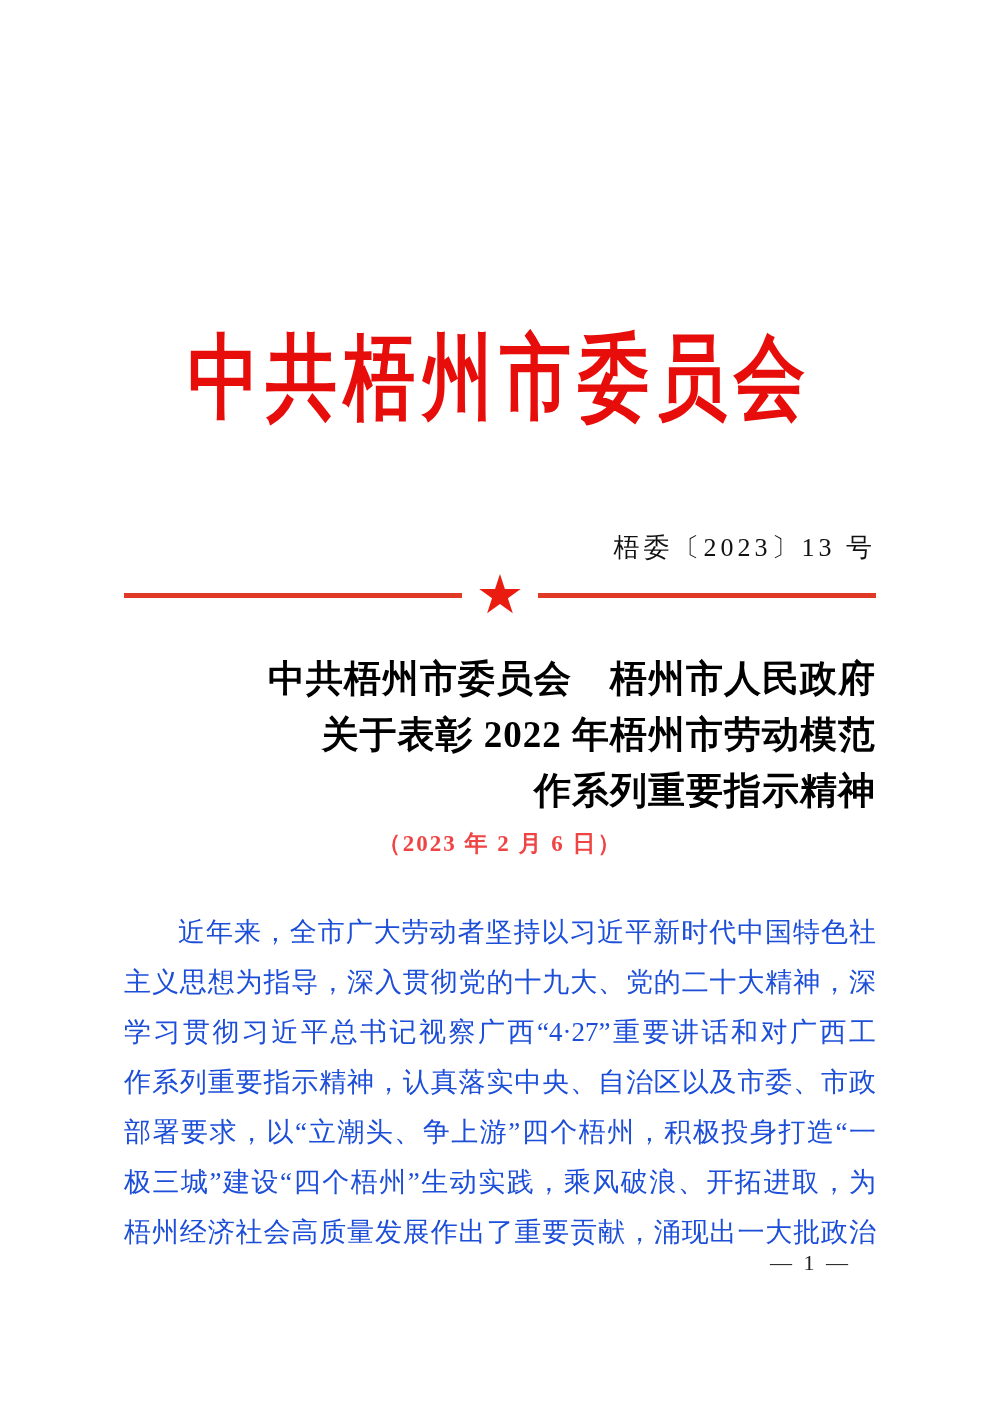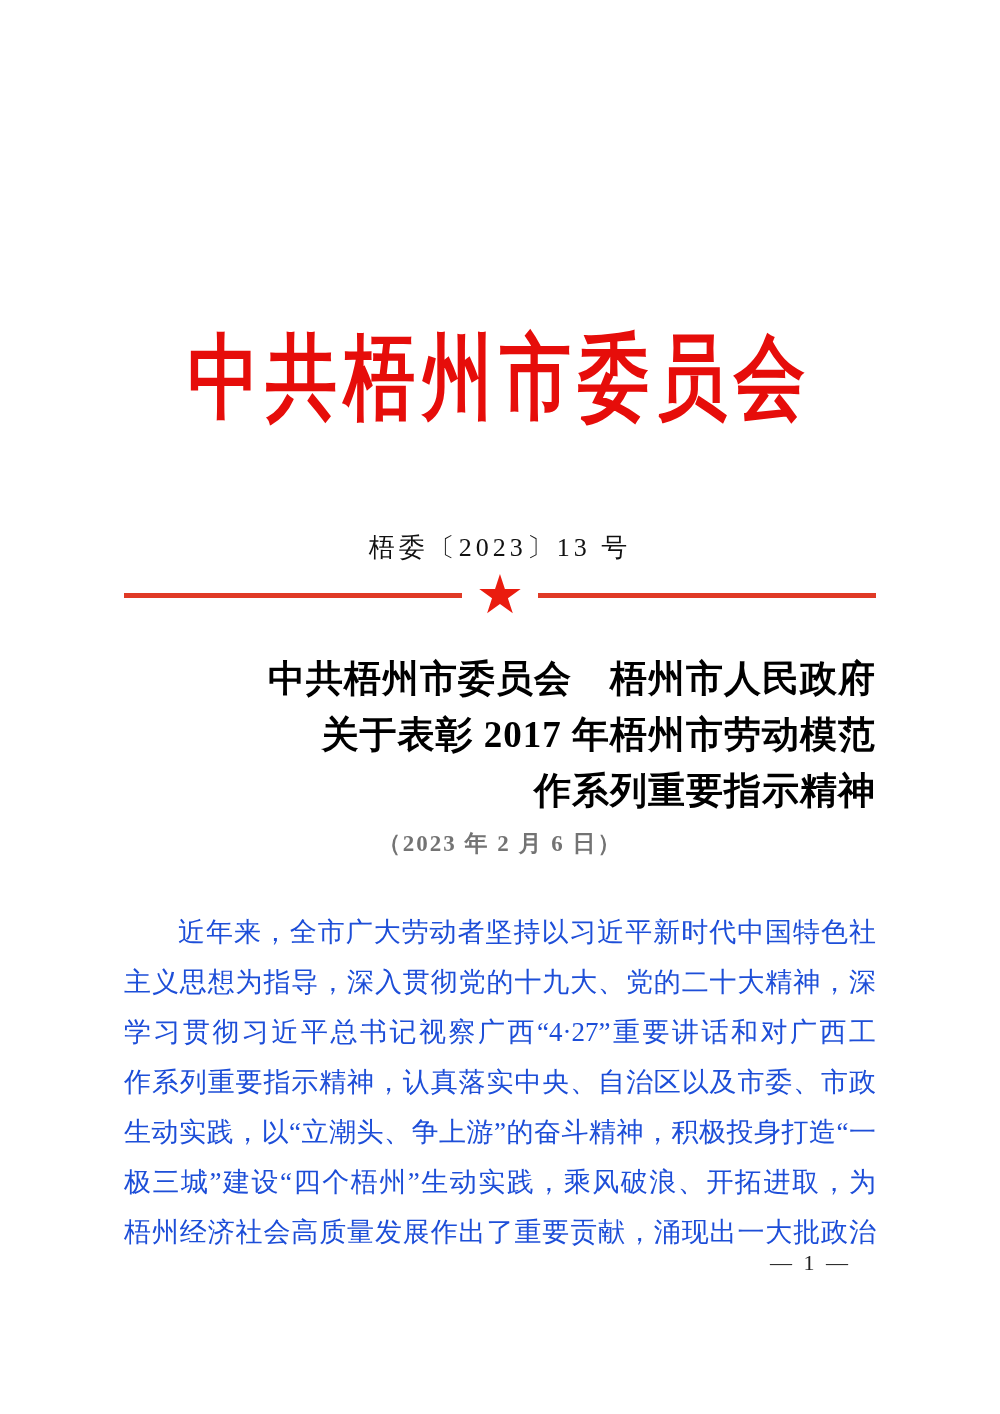--- a/index.html
+++ b/index.html
@@ -25,21 +25,21 @@
     font-size: 71px;
     font-weight: bold;
     letter-spacing: 7px;
     line-height: 1.15;
     white-space: nowrap;
     transform: scaleY(1.30);
     transform-origin: 50% 50%;
   }
   .doc-number {
     margin-top: 110px;
-    text-align: center;
+    text-align: right;
     font-size: 26px;
     letter-spacing: 4px;
     color: #111111;
   }
   .separator {
     margin-top: 4px;
     display: flex;
     align-items: center;
   }
   .sep-line {
@@ -62,21 +62,21 @@
     line-height: 56px;
     color: #000000;
     letter-spacing: 1px;
   }
   .doc-date {
     margin-top: 9px;
     text-align: center;
     font-size: 23px;
     font-weight: bold;
     letter-spacing: 2px;
-    color: #737373;
+    color: #ef4444;
   }
   .body-text {
     margin-top: 48px;
     font-size: 27px;
     line-height: 50px;
     color: #1d4ed8;
   }
   .body-line {
     text-align: justify;
     text-align-last: justify;
@@ -105,31 +105,31 @@
   <div class="doc-number">梧委〔2023〕13 号</div>
 
   <div class="separator">
     <div class="sep-line"></div>
     <div class="sep-star">★</div>
     <div class="sep-line"></div>
   </div>
 
   <div class="doc-title">
     <div>中共梧州市委员会　梧州市人民政府</div>
-    <div>关于表彰 2017 年梧州市劳动模范</div>
+    <div>关于表彰 2022 年梧州市劳动模范</div>
     <div>作系列重要指示精神</div>
   </div>
 
   <div class="doc-date">（2023 年 2 月 6 日）</div>
 
   <div class="body-text">
     <div class="body-line first">近年来，全市广大劳动者坚持以习近平新时代中国特色社会</div>
     <div class="body-line">主义思想为指导，深入贯彻党的十九大、党的二十大精神，深入</div>
     <div class="body-line">学习贯彻习近平总书记视察广西“4·27”重要讲话和对广西工</div>
     <div class="body-line">作系列重要指示精神，认真落实中央、自治区以及市委、市政府</div>
-    <div class="body-line">生动实践，以“立潮头、争上游”的奋斗精神，积极投身打造“一</div>
+    <div class="body-line">部署要求，以“立潮头、争上游”四个梧州，积极投身打造“一</div>
     <div class="body-line">极三城”建设“四个梧州”生动实践，乘风破浪、开拓进取，为</div>
     <div class="body-line">梧州经济社会高质量发展作出了重要贡献，涌现出一大批政治坚</div>
   </div>
 
   <div class="page-number">— 1 —</div>
 
 </div>
 
 </body></html>

